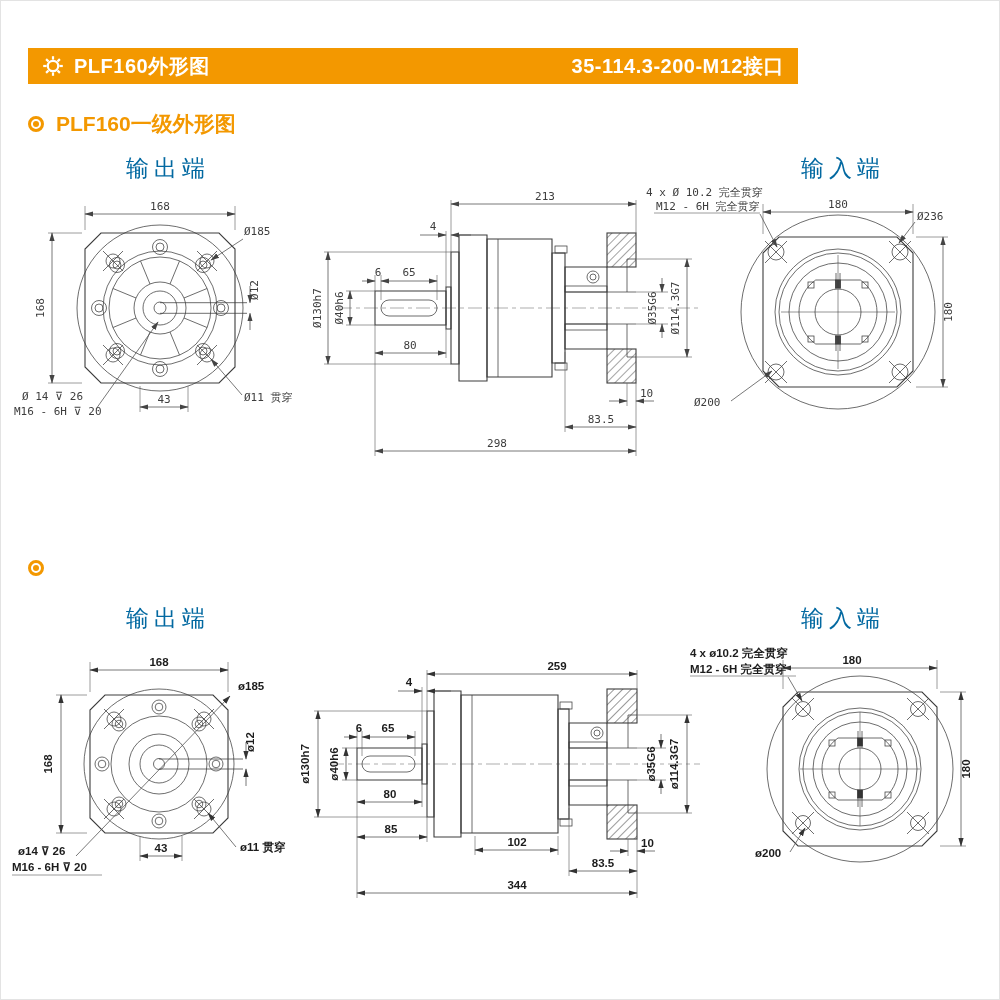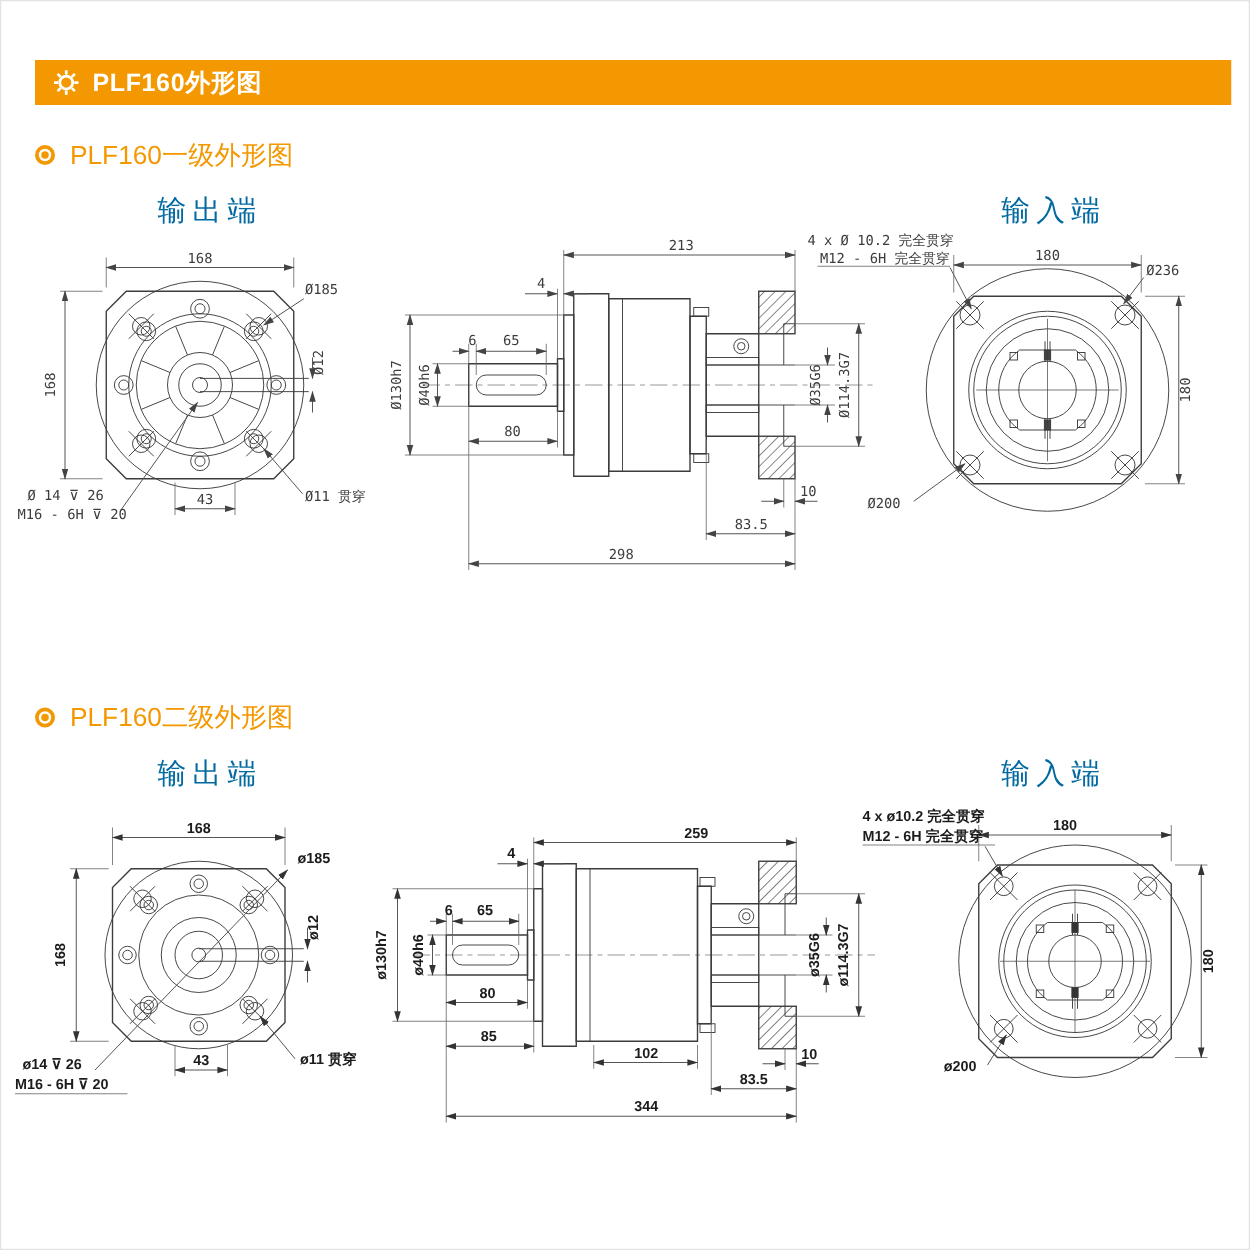--- a/index.html
+++ b/index.html
@@ -1,24 +1,24 @@
 <!DOCTYPE html>
 <html><head>
 <meta charset="utf-8">
 <style>
   html,body{margin:0;padding:0;}
   body{width:1000px;height:1000px;background:#fff;position:relative;overflow:hidden;
        font-family:"Liberation Sans",sans-serif;}
   .frame{position:absolute;left:0;top:0;width:998px;height:998px;border:1px solid #e3e3e3;}
-  .header{position:absolute;left:28px;top:48px;width:957px;height:36px;background:#F39800;
+  .header{position:absolute;left:28px;top:48px;width:770px;height:36px;background:#F39800;
           color:#fff;display:flex;align-items:center;padding:0 14px;box-sizing:border-box;}
   .header .t{font-weight:bold;font-size:20px;margin-left:10px;letter-spacing:.5px;}
   .header .spec{margin-left:auto;font-weight:bold;font-size:20px;letter-spacing:.5px;}
   .sec-heading{position:absolute;display:flex;align-items:center;gap:12px;color:#F39800;
-               font-size:21px;font-weight:normal;}
+               font-size:21px;font-weight:bold;}
   .bullet{width:10px;height:10px;border:3px solid #F39800;border-radius:50%;
           display:flex;align-items:center;justify-content:center;}
   .bullet i{width:6px;height:6px;background:#F39800;border-radius:50%;display:block;}
   .vtitle{position:absolute;font-family:"DejaVu Serif",serif;font-size:23px;color:#0369a1;
           letter-spacing:5px;}
   svg{position:absolute;left:0;}
   .ol{fill:none;stroke:#3c3c3c;stroke-width:1.1;}
   .tl{fill:none;stroke:#3c3c3c;stroke-width:.75;}
   .dl{fill:none;stroke:#555;stroke-width:.8;}
   .el{fill:none;stroke:#666;stroke-width:.65;}
@@ -41,36 +41,36 @@
         <line x1="1.2" y1="11" x2="4.6" y2="11"></line>
           <line x1="17.4" y1="11" x2="20.8" y2="11"></line>
         <line x1="4.1" y1="4.1" x2="6.5" y2="6.5"></line>
           <line x1="15.5" y1="15.5" x2="17.9" y2="17.9"></line>
         <line x1="4.1" y1="17.9" x2="6.5" y2="15.5"></line>
           <line x1="15.5" y1="6.5" x2="17.9" y2="4.1"></line>
       </g>
     </g>
   </svg>
   <span class="t">PLF160外形图</span>
+  <span class="spec">35-114.3-200-M12接口</span>
 </div>
 
 <div class="sec-heading" style="left:28px;top:110px">
   <span class="bullet">
       <i></i>
     </span>
   <span>PLF160一级外形图</span>
 </div>
 <div class="vtitle" style="left:126px;top:153px">输出端</div>
 <div class="vtitle" style="left:801px;top:153px">输入端</div>
 
 <div class="sec-heading" style="left:28px;top:560px">
   <span class="bullet">
       <i></i>
     </span>
-  <span>PLF160二级外形图</span>
 </div>
 <div class="vtitle" style="left:126px;top:603px">输出端</div>
 <div class="vtitle" style="left:801px;top:603px">输入端</div>
 
 <svg style="top:140px" width="1000" height="330" viewBox="0 0 1000 330">
   <defs>
     <marker id="m1" viewBox="0 0 10 10" refX="9.2" refY="5" markerWidth="11" markerHeight="11" orient="auto-start-reverse">
       <path d="M0,2 L10,5 L0,8 Z" fill="#444"></path>
     </marker>
     <pattern id="h1" width="6" height="6" patternTransform="rotate(45)" patternUnits="userSpaceOnUse">

